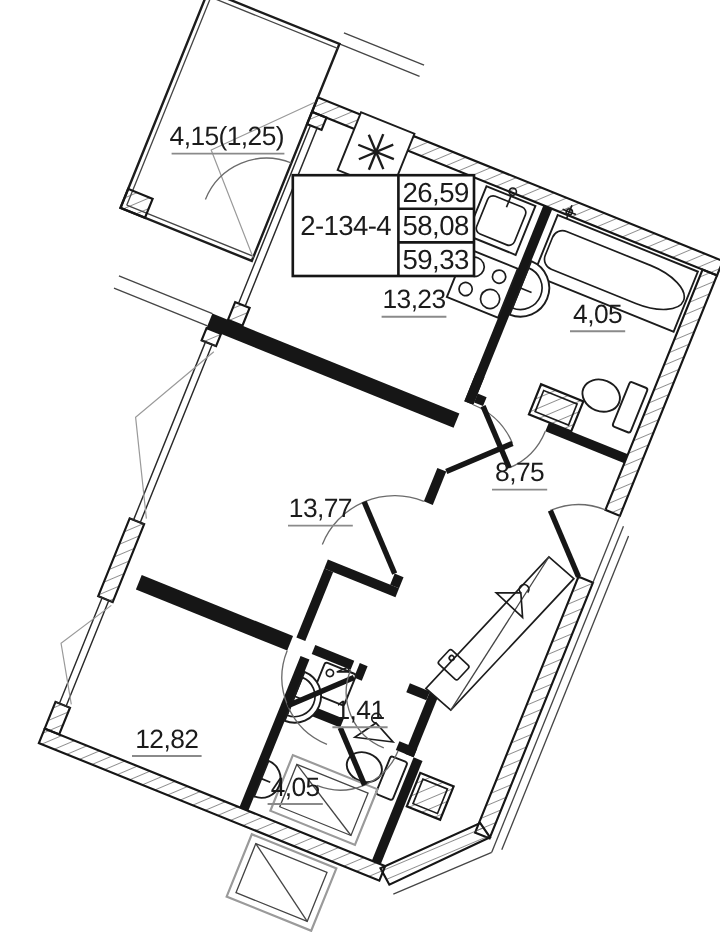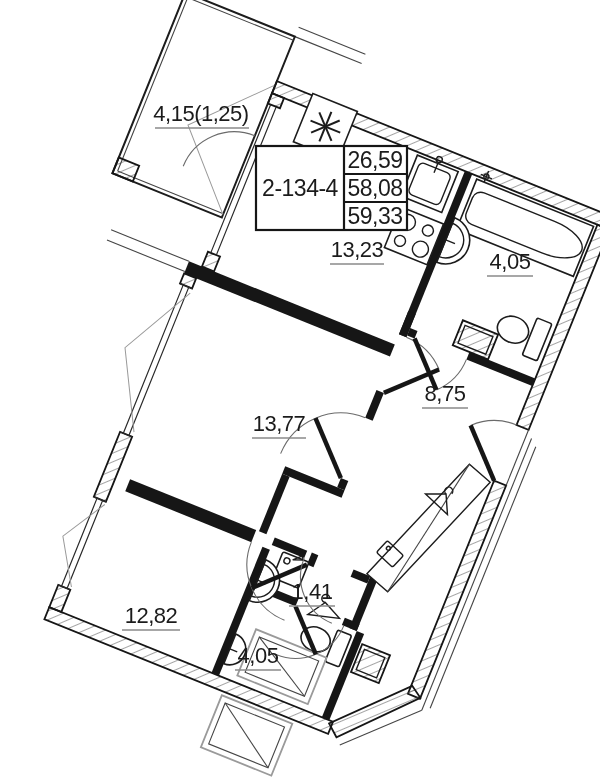--- a/index.html
+++ b/index.html
@@ -1,17 +1,17 @@
 <!DOCTYPE html>
 <html><head>
 <meta charset="utf-8">
 <style>
   html,body{margin:0;padding:0;background:#ffffff;}
   body{width:600px;height:777px;position:relative;font-family:"Liberation Sans",sans-serif;}
-  #plan-wrap{position:absolute;inset:0;padding-left:12px;}
+  #plan-wrap{position:absolute;inset:0;}
   svg{display:block;}
   .room-label{font-family:"Liberation Sans",sans-serif;font-size:22px;fill:#1b1b1b;letter-spacing:-0.5px;}
   .tb-label{font-family:"Liberation Sans",sans-serif;font-size:23px;fill:#1b1b1b;letter-spacing:-0.5px;}
   .underline{stroke:#8a8a8a;stroke-width:1.6;}
   .wall-ext{fill:url(#hatch);stroke:#161616;stroke-width:1.8;}
   .wall-int{fill:#161616;stroke:none;}
   .thin{stroke:#454545;stroke-width:1.1;fill:none;}
   .fix{stroke:#1c1c1c;stroke-width:1.6;fill:#ffffff;}
   .fixn{stroke:#1c1c1c;stroke-width:1.4;fill:none;}
   .arc{stroke:#6b6b6b;stroke-width:1.1;fill:none;}

